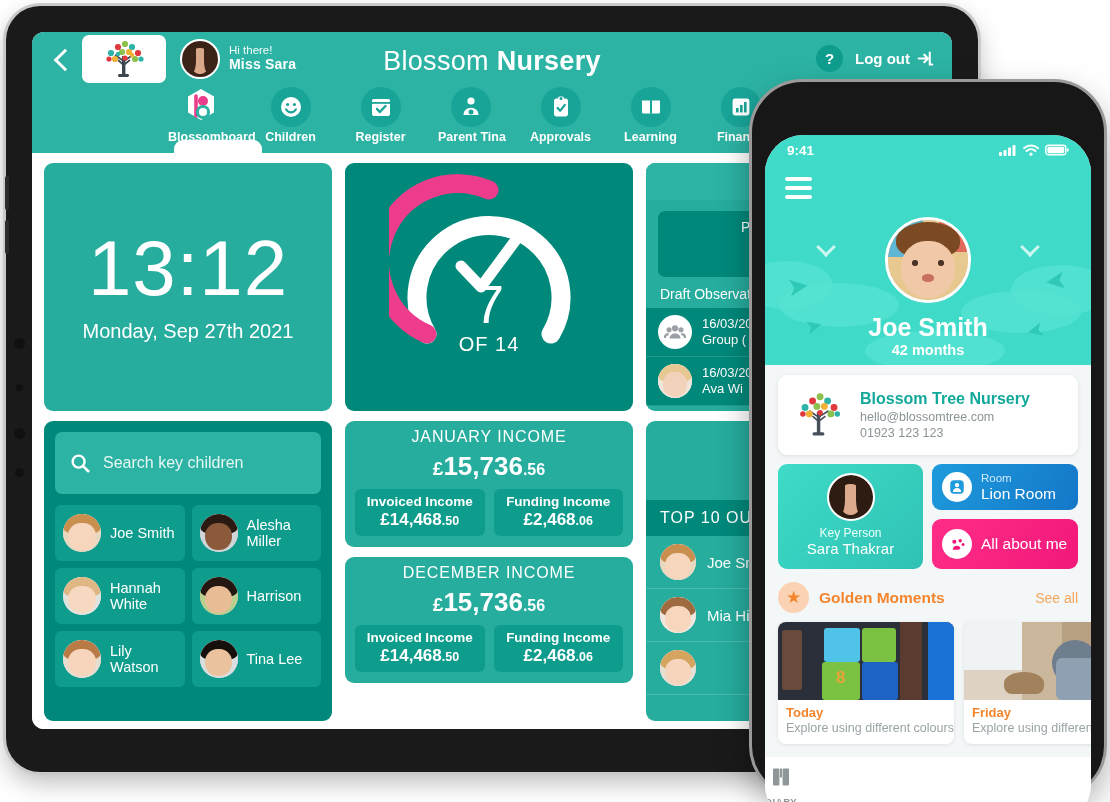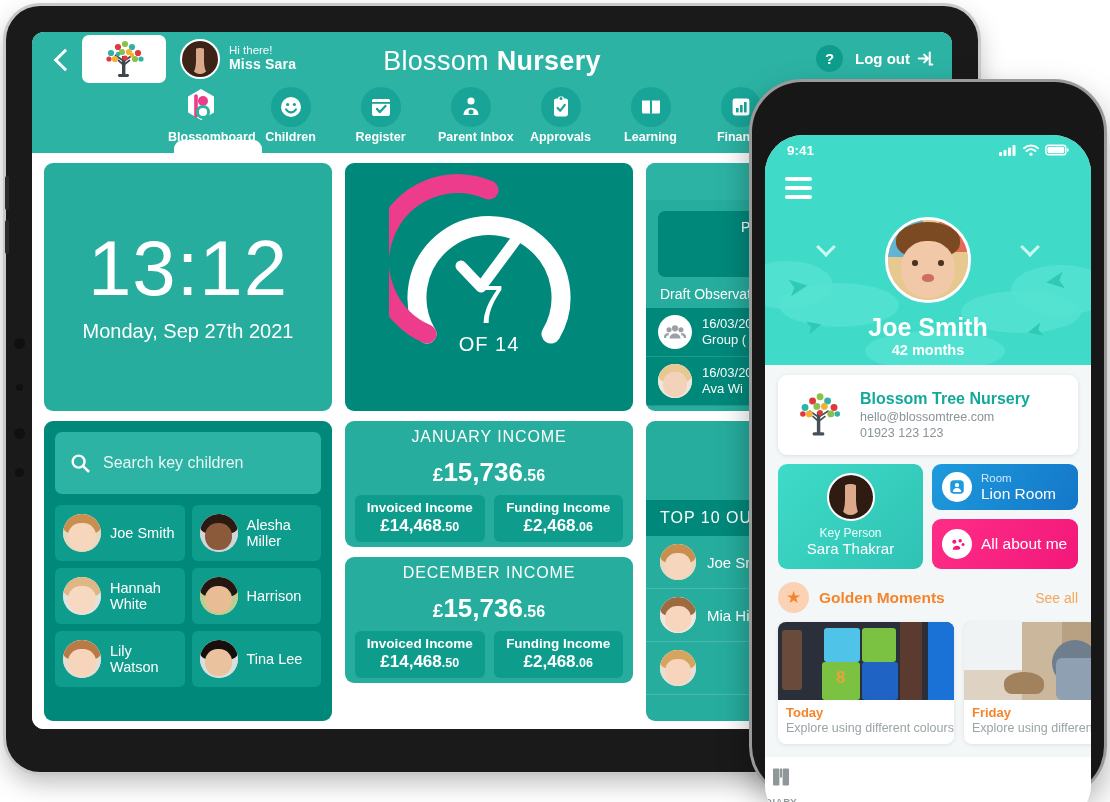--- a/index.html
+++ b/index.html
@@ -147,21 +147,21 @@
     display: flex; align-items: center; gap: 9px; padding: 0 8px; cursor: pointer;
   }
   .kid-av { width: 38px; height: 38px; border-radius: 50%; flex: 0 0 auto; overflow:hidden; background:#ccc;}
   .kid-name { color:#fff; font-size:14.5px; line-height:1.12; }
 
   
   .w-income { left: 313px; width: 288px; background: #26AD9E; padding: 7px 10px 10px; }
   #w-jan { top: 268px; height: 126px; }
   #w-dec { top: 404px; height: 126px; }
   .inc-title { color:#fff; text-align:center; font-size:16px; letter-spacing:.9px; }
-  .inc-total { color:#fff; text-align:center; font-weight:700; font-size:26px; line-height:1.15; margin-top:12px;}
+  .inc-total { color:#fff; text-align:center; font-weight:700; font-size:26px; line-height:1.15; margin-top:6px;}
   .inc-total .cur { font-size: 19px; font-weight: 700; }
   .inc-total .dec { font-size: 16px; font-weight: 700; }
   .inc-sub { display:flex; gap:9px; margin-top:7px; }
   .inc-card { flex:1; background:#0E9C8C; border-radius:6px; text-align:center; padding:5px 0 6px; }
   .inc-card .lbl { color:#fff; font-size:13.5px; font-weight:700; }
   .inc-card .val { color:#fff; font-size:17px; font-weight:700; margin-top:1px;}
   .inc-card .val .dec { font-size: 12.5px; }
 
   
   #w-out { left: 614px; top: 268px; width: 288px; height: 300px; background: #26AD9E; }
@@ -393,21 +393,21 @@
         </div>
 
         <div class="nav-item">
           <div class="nav-ico">
             <svg width="24" height="24" viewBox="0 0 24 24">
               <circle cx="12" cy="6" r="3.6" fill="#fff"></circle>
               <path d="M4.5 20c0-4.2 3.4-7.2 7.5-7.2s7.5 3 7.5 7.2z" fill="#fff"></path>
               <circle cx="12" cy="17" r="2.5" fill="#18A497"></circle>
             </svg>
           </div>
-          <div class="nav-label">Parent Inbox</div>
+          <div class="nav-label">Parent Tina</div>
         </div>
 
         <div class="nav-item">
           <div class="nav-ico">
             <svg width="24" height="24" viewBox="0 0 24 24">
               <rect x="5" y="3.4" width="14" height="18" rx="2.4" fill="#fff"></rect>
               <rect x="9" y="1.6" width="6" height="4" rx="1.8" fill="#fff"></rect>
               <circle cx="12" cy="3.4" r="1.5" fill="#18A497"></circle>
               <path d="M8.6 13l2.6 2.8L15.8 9.8" stroke="#18A497" stroke-width="2.2" fill="none" stroke-linecap="round" stroke-linejoin="round"></path>
             </svg>

